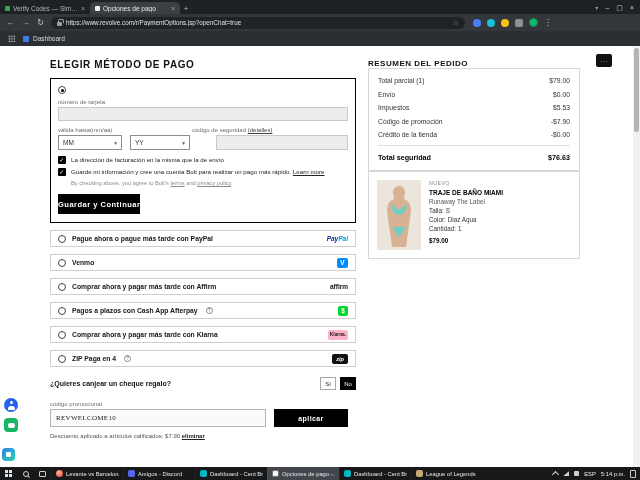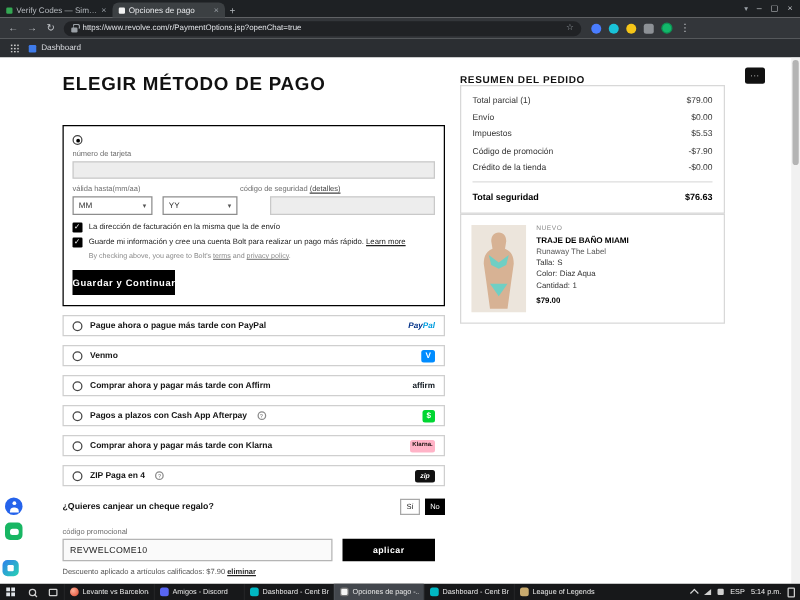--- a/index.html
+++ b/index.html
@@ -57,21 +57,21 @@
   .f-a11y{top:352px;background:#2563eb}
   .f-a11y .head{width:3px;height:3px;border-radius:50%;background:#fff;position:absolute;top:2.5px}
   .f-a11y .body{width:7px;height:4px;border-radius:3px 3px 0 0;background:#fff;position:absolute;bottom:2.5px}
   .f-chat{top:372px;background:#18b663;border-radius:4px}
   .f-chat .bubble{width:7px;height:5px;background:#fff;border-radius:2px}
   .f-launch{top:402px;left:2px;width:13px;height:13px;border-radius:4px;background:linear-gradient(135deg,#2f80ed,#27d3b2);display:flex;align-items:center;justify-content:center}
   .f-launch .spark{width:5px;height:5px;background:#fff;border-radius:1px}
 
   
   .checkout{position:absolute;left:50px;top:13px;width:306px;color:#111}
-  .h-main{font-size:15px;font-weight:bold;letter-spacing:.6px;margin-bottom:24px}
+  .h-main{font-size:10px;font-weight:bold;letter-spacing:.6px;margin-bottom:8px}
   .cardbox{border:1.5px solid #000;padding:7px}
   .radio{width:8px;height:8px;border:1px solid #444;border-radius:50%;flex:none;position:relative;background:#fff}
   .radio.checked::after{content:"";position:absolute;inset:1.5px;background:#000;border-radius:50%}
   .cardhead{display:flex;gap:6px}
   .cardhead .t{font-size:7.2px;font-weight:bold;line-height:1.2}
   .cardhead .s{font-size:5.5px;color:#8a8a8a;margin-top:1px}
   .flabel{font-size:6px;color:#6d6d6d}
   .mt5{margin-top:5px}.mt2{margin-top:2px}
   .tinput{display:block;width:100%;height:14px;background:#ededed;border:1px solid #c9c9c9;font-size:7px;padding:0 4px;font-family:inherit;color:#333}
   .labrow{display:flex;margin-top:6px}
@@ -104,21 +104,21 @@
   .logo-cash{width:10px;height:10px;background:#00D632;color:#fff;font-size:6.5px}
   .logo-klarna{width:20px;height:10px;background:#FFB3C7;color:#17120f;font-size:4.8px}
   .logo-zip{width:16px;height:10px;background:#111;color:#fff;font-size:5.5px;font-style:italic}
   .giftrow{display:flex;align-items:center;margin-top:10px}
   .giftq{font-size:7px;font-weight:bold}
   .giftbtns{margin-left:auto;display:flex;gap:4px}
   .gbtn{min-width:16px;height:13px;padding:0 3px;display:flex;align-items:center;justify-content:center;font-size:6px;border:1px solid #a8a8a8;background:#fff;color:#222}
   .gbtn.sel-no{background:#000;color:#fff;border-color:#000}
   .promolab{font-size:6px;color:#6d6d6d;margin-top:11px}
   .promorow{display:flex;gap:8px;margin-top:2px}
-  .promoin{width:216px;height:18px;background:#fafafa;border:1px solid #b5b5b5;font-size:7px;padding:0 5px;font-family:Liberation Sans, sans-serif;color:#222;letter-spacing:.3px}
+  .promoin{width:216px;height:18px;background:#fafafa;border:1px solid #b5b5b5;font-size:7px;padding:0 5px;font-family:Liberation Serif, serif;color:#222;letter-spacing:.3px}
   .applybtn{width:74px;height:18px;font-size:7px;letter-spacing:.4px}
   .discnote{font-size:6px;color:#555;margin-top:6px}
   .discnote b u{color:#222}
 
   
   .sumcol{position:absolute;left:368px;top:13px;width:212px;color:#111}
   .h-sum{font-size:8px;font-weight:bold;letter-spacing:.5px;margin-bottom:0}
   .sumbox{border:1px solid #d8d8d8;padding:8px 9px}
   .srow{display:flex;justify-content:space-between;font-size:6.8px;color:#333;margin-bottom:6.5px}
   .sumdiv{border-top:1px solid #ddd;margin:7px 0 7px}

